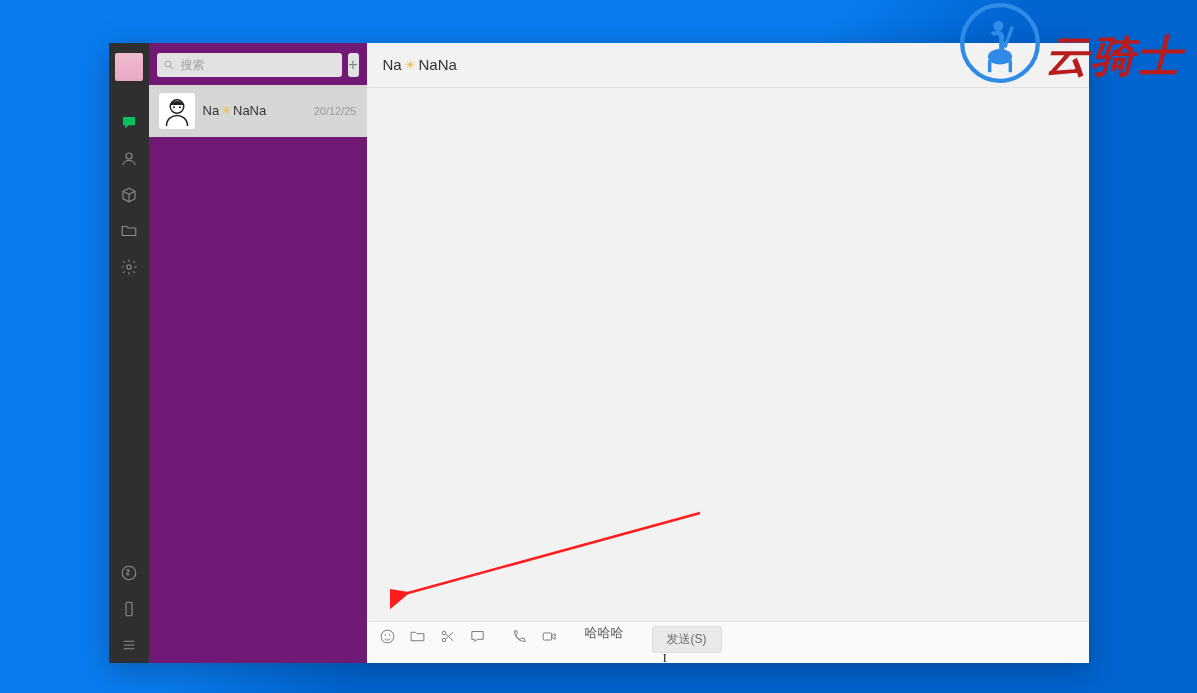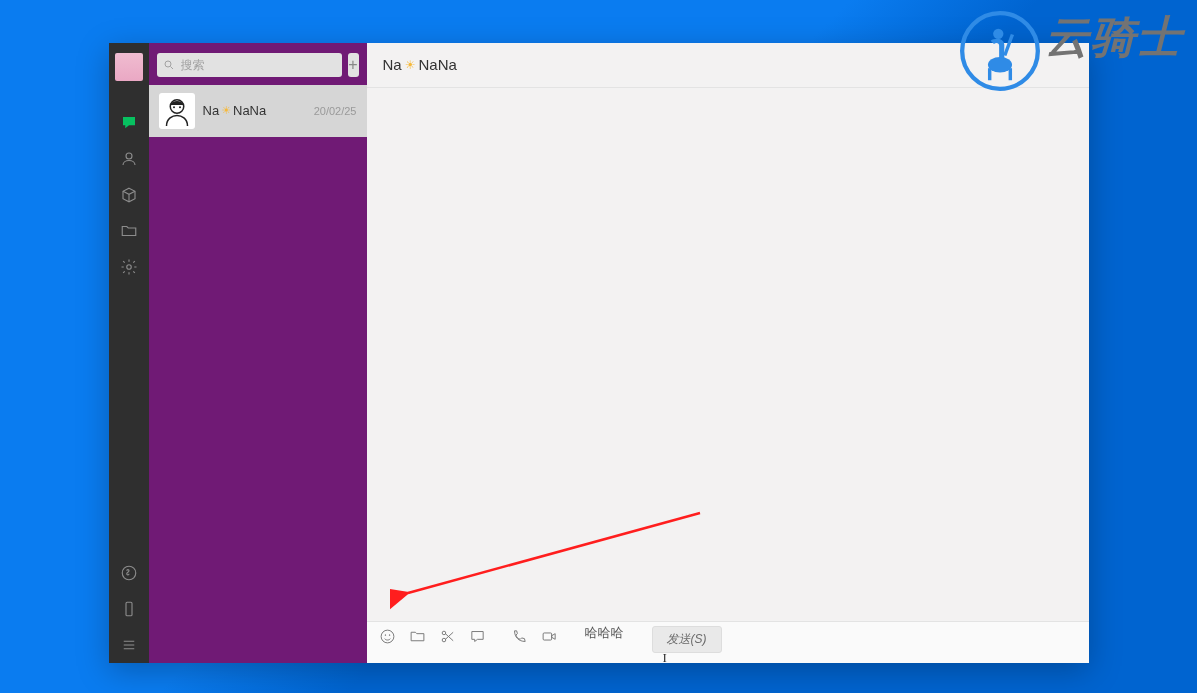--- a/index.html
+++ b/index.html
@@ -39,26 +39,26 @@
   .titlebar{height:44px;border-bottom:1px solid #e3e3e3;display:flex;align-items:center;padding:0 16px;font-size:15px;color:#333;}
   .titlebar .emoji{color:#f6b93b;margin:0 3px;font-size:12px;}
   .history{flex:1;}
   .composer{border-top:1px solid #e3e3e3;background:#fafafa;display:flex;flex-direction:row;}
   .toolbar{height:30px;display:flex;align-items:center;padding:0 12px;gap:12px;}
   .toolbar .tspace{flex:1;}
   .toolbar .ticon{width:18px;height:18px;display:flex;align-items:center;justify-content:center;cursor:pointer;}
   .toolbar .ticon svg{width:17px;height:17px;stroke:#7a7a7a;fill:none;stroke-width:1.4;}
   .inputarea{min-height:34px;padding:2px 14px;font-size:13px;color:#555;position:relative;}
   .cursorline{position:absolute;left:92px;top:28px;font-family:serif;color:#333;}
-  .sendrow{display:flex;justify-content:center;padding:4px 14px 10px;font-style:italic;}
+  .sendrow{display:flex;justify-content:center;padding:4px 14px 10px;}
   .sendbtn{background:#e9e9e9;border:1px solid #ddd;border-radius:3px;font-size:12px;color:#6b6b6b;padding:4px 14px;cursor:pointer;}
   
   .arrow{position:absolute;pointer-events:none;}
   
-  .watermark{position:absolute;top:8px;right:14px;display:flex;align-items:flex-start;color:#737373;pointer-events:none;}
+  .watermark{position:absolute;top:0;right:14px;display:flex;align-items:flex-end;color:#b91c1c;pointer-events:none;}
   .watermark .wtext{font-size:44px;font-weight:700;letter-spacing:2px;font-style:italic;}
   .watermark svg.ring{width:86px;height:86px;margin-right:2px;}
 </style>
 </head>
 <body>
 
 <div class="app">
 
   <div class="nav">
     <div class="avatar"></div>
@@ -128,21 +128,21 @@
             <circle cx="16" cy="15" r="1.3" fill="#222"></circle>
             <circle cx="24" cy="15" r="1.3" fill="#222"></circle>
             <path d="M6 40c0-10 8-14 14-14s14 4 14 14" fill="#fff" stroke="#222" stroke-width="2"></path>
           </svg>
       </div>
       <div class="ctext">
         <span>Na</span>
           <span class="emoji">☀</span>
           <span> NaNa</span>
       </div>
-      <div class="ctime">20/02/25</div>
+      <div class="ctime">20/12/25</div>
     </div>
   </div>
 
   <div class="main">
     <div class="titlebar">
       <span>Na</span>
         <span class="emoji">☀</span>
         <span> NaNa</span>
     </div>
     <div class="history"></div>

